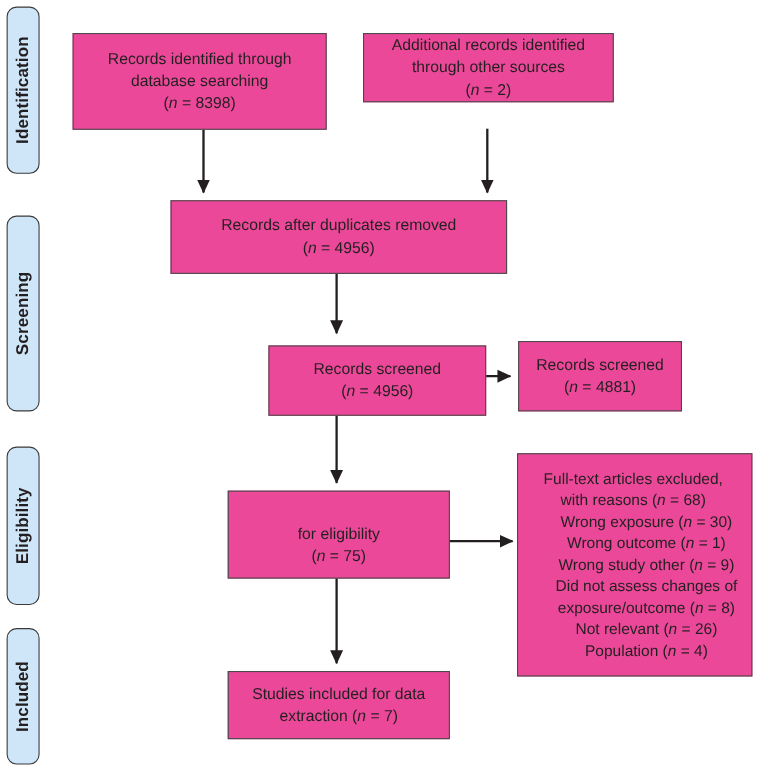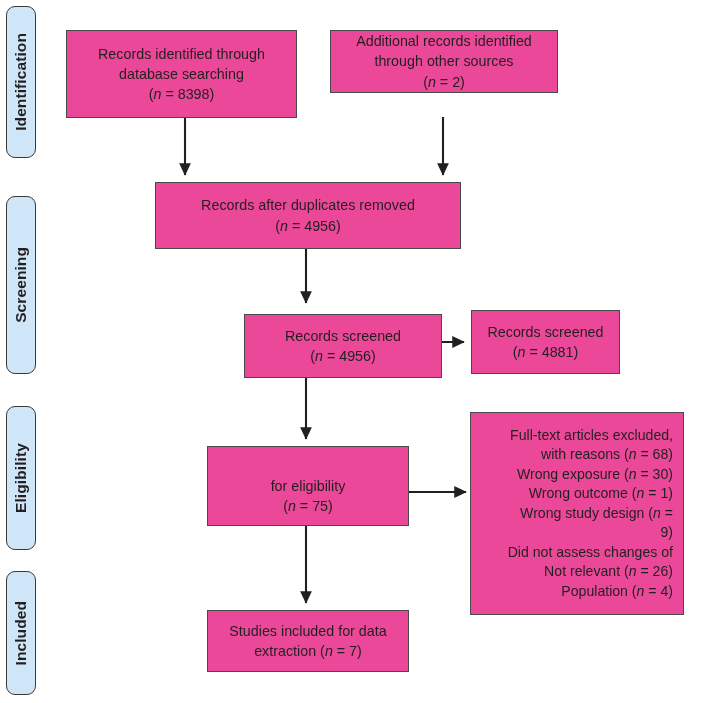--- a/index.html
+++ b/index.html
@@ -62,21 +62,21 @@
     text-align: center;
     padding: 4px 8px;
   }
   .flow-box .box-text {
     font-size: 14.3px;
     line-height: 1.42;
     color: #231f20;
   }
   .flow-box.left-align {
     justify-content: flex-start;
-    text-align: right;
+    text-align: center;
     padding: 6px 10px;
   }
   .flow-box.left-align .box-text {
     line-height: 1.38;
     font-size: 14.1px;
   }
   .reason-line {
     display: block;
   }
   .reason-line.indented {
@@ -173,22 +173,23 @@
       <span><span>(</span><em>n</em><span> = 75)</span></span>
     </div>
   </div>
 
   <div class="flow-box left-align" style="left:470px; top:412px; width:214px; height:203px;">
     <div class="box-text">
       <span class="reason-line">Full-text articles excluded,</span>
       <span class="reason-line"><span>with reasons (</span><em>n</em><span> = 68)</span></span>
       <span class="reason-line indented"><span>Wrong exposure (</span><em>n</em><span> = 30)</span></span>
       <span class="reason-line indented"><span>Wrong outcome (</span><em>n</em><span> = 1)</span></span>
-      <span class="reason-line indented"><span>Wrong study design (</span><em>n</em><span> = 9)</span></span>
+      <span class="reason-line indented"><span>Wrong study other (</span><em>n</em><span> = 9)</span></span>
       <span class="reason-line indented"><span>Did not assess changes of</span></span>
+      <span class="reason-line indented"><span>exposure/outcome (</span><em>n</em><span> = 8)</span></span>
       <span class="reason-line indented"><span>Not relevant (</span><em>n</em><span> = 26)</span></span>
       <span class="reason-line indented"><span>Population (</span><em>n</em><span> = 4)</span></span>
     </div>
   </div>
 
   <div class="flow-box" style="left:207px; top:610px; width:202px; height:62px;">
     <div class="box-text">
       <span>Studies included for data</span><br>
       <span><span>extraction (</span><em>n</em><span> = 7)</span></span>
     </div>

